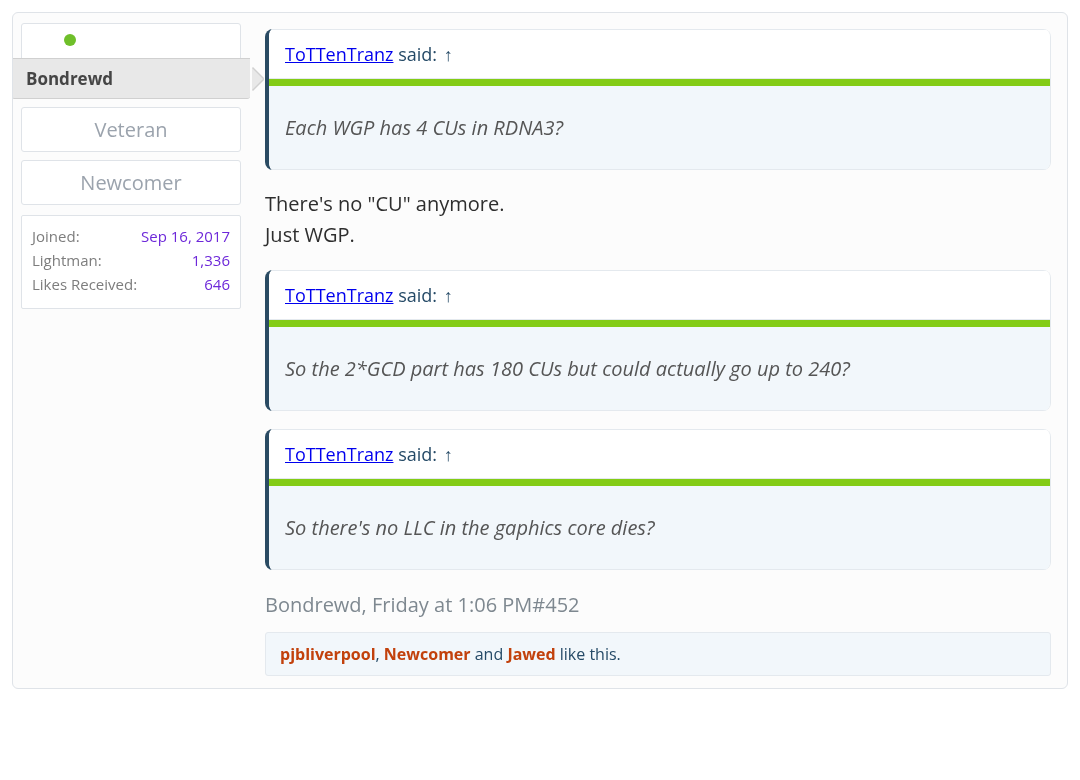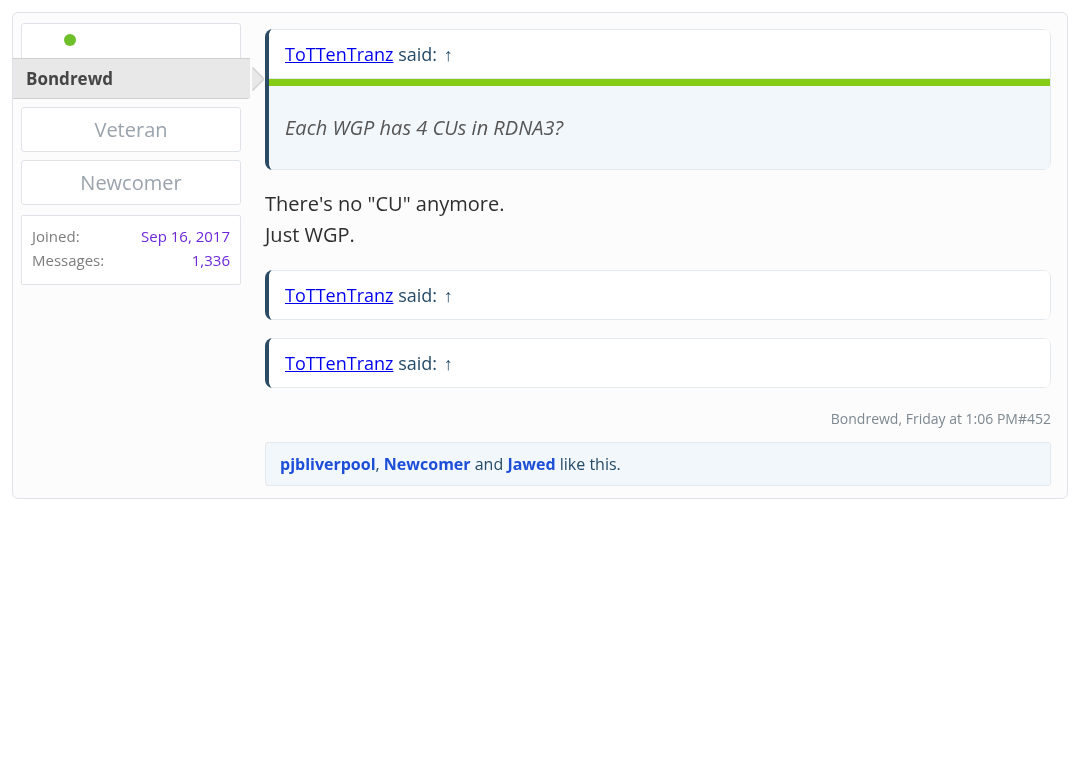--- a/index.html
+++ b/index.html
@@ -133,38 +133,38 @@
 
   .reply {
     color: #2e2e2e;
     font-size: 20px;
     line-height: 1.55;
     margin-bottom: 20px;
   }
 
   .meta-row {
     display: flex;
-    justify-content: flex-end;
+    justify-content: flex-start;
     align-items: center;
     color: #7e8890;
-    font-size: 14px;
+    font-size: 20px;
     margin-top: 21px;
   }
   .meta-row a { color: #7e8890; text-decoration: none; }
 
   .likes-bar {
     margin-top: 14px;
     background: #f2f7fb;
     border: 1px solid #e4e9ee;
     border-radius: 3px;
     padding: 10px 14px;
     color: #254a67;
     font-size: 16px;
   }
-  .likes-bar a { color: #1d4ed8; text-decoration: none; font-weight: 700; }
+  .likes-bar a { color: #c2410c; text-decoration: none; font-weight: 700; }
 </style>
 </head>
 <body>
 
 <div class="post">
 
   <aside class="user-col">
 
     <div class="user-block">
       <div class="user-header">
@@ -177,22 +177,26 @@
 
     <div class="banner">Veteran</div>
     <div class="banner">Newcomer</div>
 
     <div class="stats">
       <dl>
         <dt>Joined:</dt>
         <dd>Sep 16, 2017</dd>
       </dl>
       <dl>
-        <dt>Messages:</dt>
+        <dt>Lightman:</dt>
         <dd>1,336</dd>
+      </dl>
+      <dl>
+        <dt>Likes Received:</dt>
+        <dd>646</dd>
       </dl>
     </div>
   </aside>
 
   <div class="msg-col">
 
     <blockquote class="quote">
       <div class="quote-attr">
         <a href="#">ToTTenTranz</a><span> said: </span><a href="#" class="arrow">↑</a>
       </div>
@@ -201,27 +205,29 @@
 
     <div class="reply">
       <span>There's no "CU" anymore.</span><br>
       <span>Just WGP.</span>
     </div>
 
     <blockquote class="quote">
       <div class="quote-attr">
         <a href="#">ToTTenTranz</a><span> said: </span><a href="#" class="arrow">↑</a>
       </div>
+      <div class="quote-body">So the 2*GCD part has 180 CUs but could actually go up to 240?</div>
     </blockquote>
 
 
     <blockquote class="quote">
       <div class="quote-attr">
         <a href="#">ToTTenTranz</a><span> said: </span><a href="#" class="arrow">↑</a>
       </div>
+      <div class="quote-body">So there's no LLC in the gaphics core dies?</div>
     </blockquote>
 
 
     <div class="meta-row">
       <span>
         <a href="#">Bondrewd</a><span>, </span><a href="#">Friday at 1:06 PM</a>
       </span>
       <a href="#">#452</a>
     </div>
 

